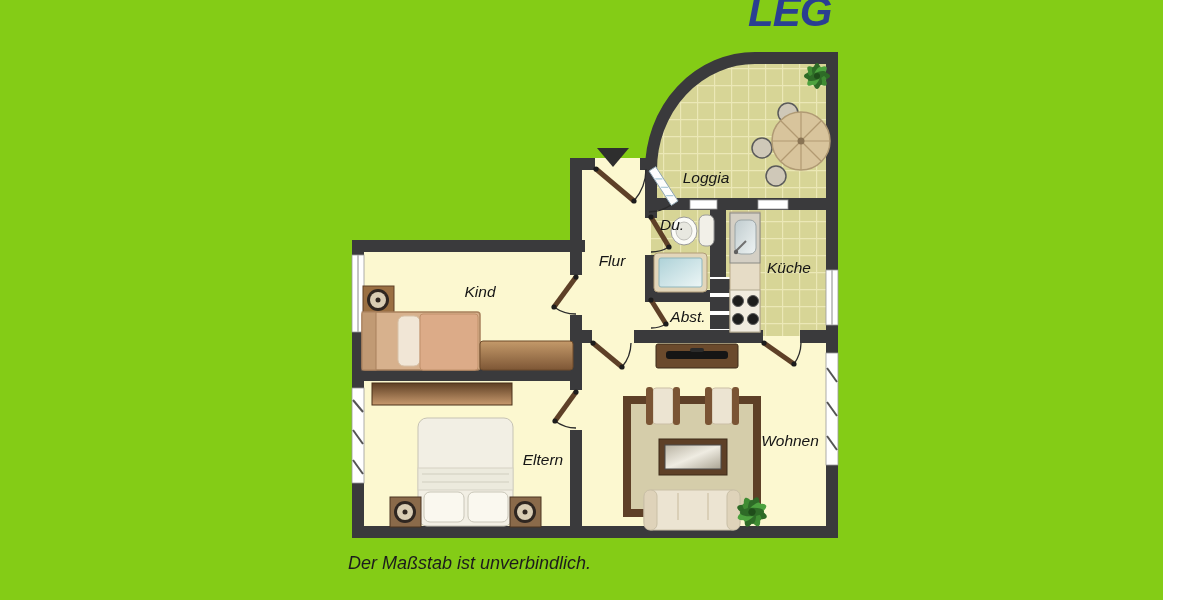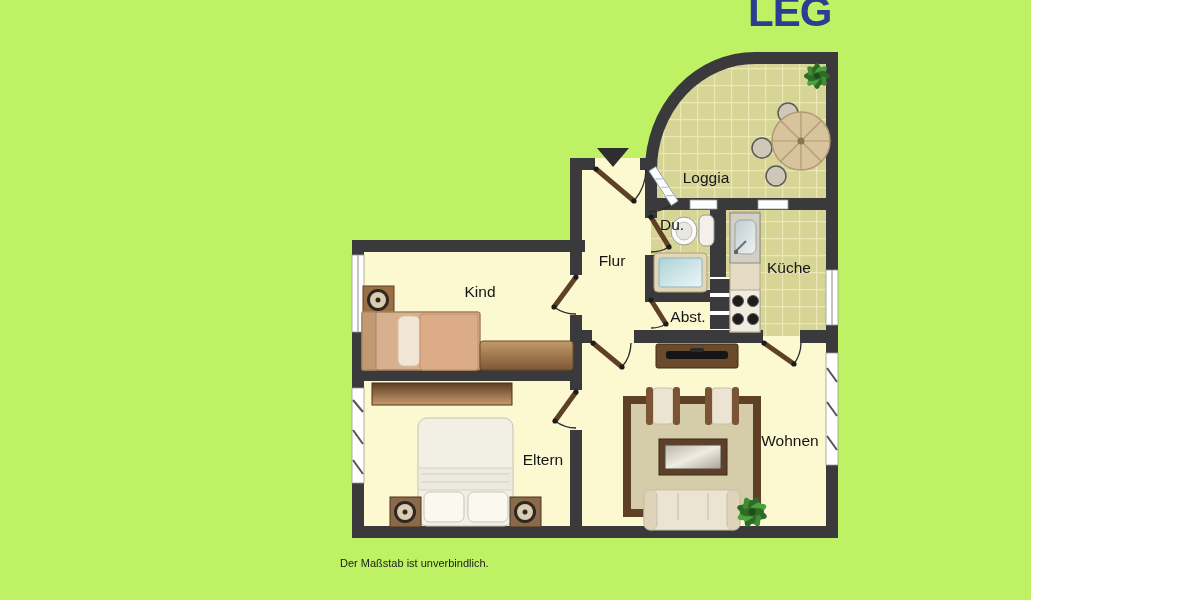--- a/index.html
+++ b/index.html
@@ -1,22 +1,22 @@
 <!DOCTYPE html>
 <html><head>
 <meta charset="utf-8">
 <style>
   html,body{margin:0;padding:0;background:#ffffff;}
-  .page{position:relative;width:1031px;height:600px;background:#bef264;overflow:hidden;
-        font-family:"Liberation Sans",sans-serif;}
+  .page{position:relative;width:1163px;height:600px;background:#84cc16;overflow:hidden;
+        font-family:"Liberation Sans",sans-serif;font-style:italic;}
   .logo{position:absolute;left:748px;top:-9px;font-size:42px;font-weight:bold;
         letter-spacing:-1px;color:#2a3f92;line-height:1;}
   svg{position:absolute;left:0;top:0;}
   svg text{font-family:"Liberation Sans",sans-serif;font-size:15.5px;fill:#151515;}
-  .disclaimer{position:absolute;left:340px;top:556px;font-size:11px;line-height:14.5px;
+  .disclaimer{position:absolute;left:348px;top:556px;font-size:18px;line-height:14.5px;
         color:#1c1c1c;}
 </style>
 </head>
 <body>
 
 <div class="page">
 
   <div class="logo">LEG</div>
 
   <svg width="1200" height="600" viewBox="0 0 1200 600">

